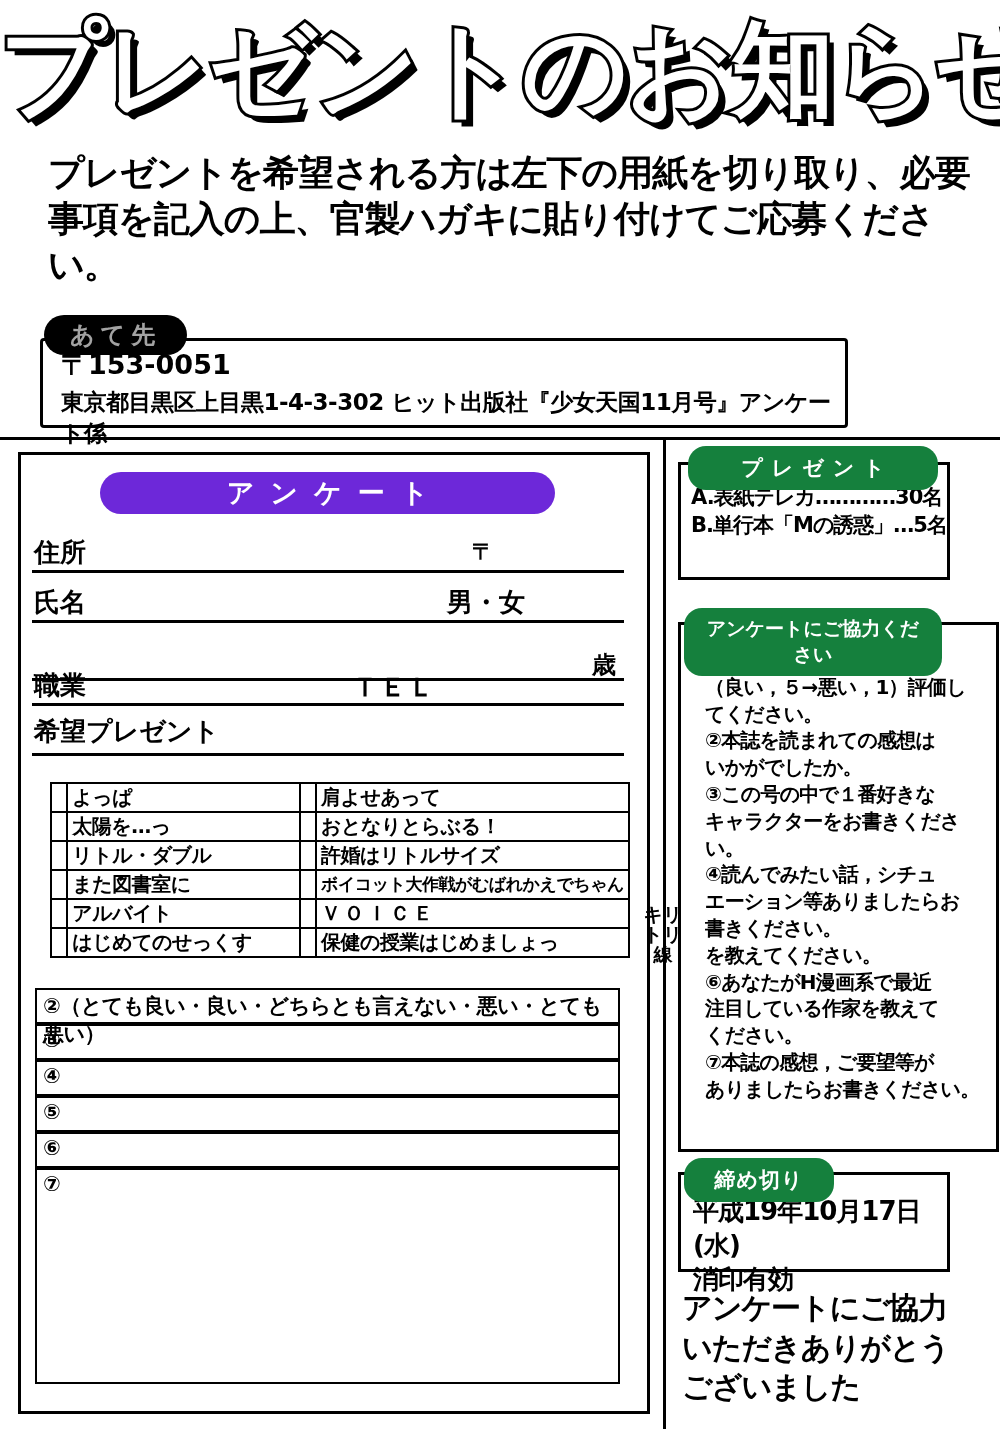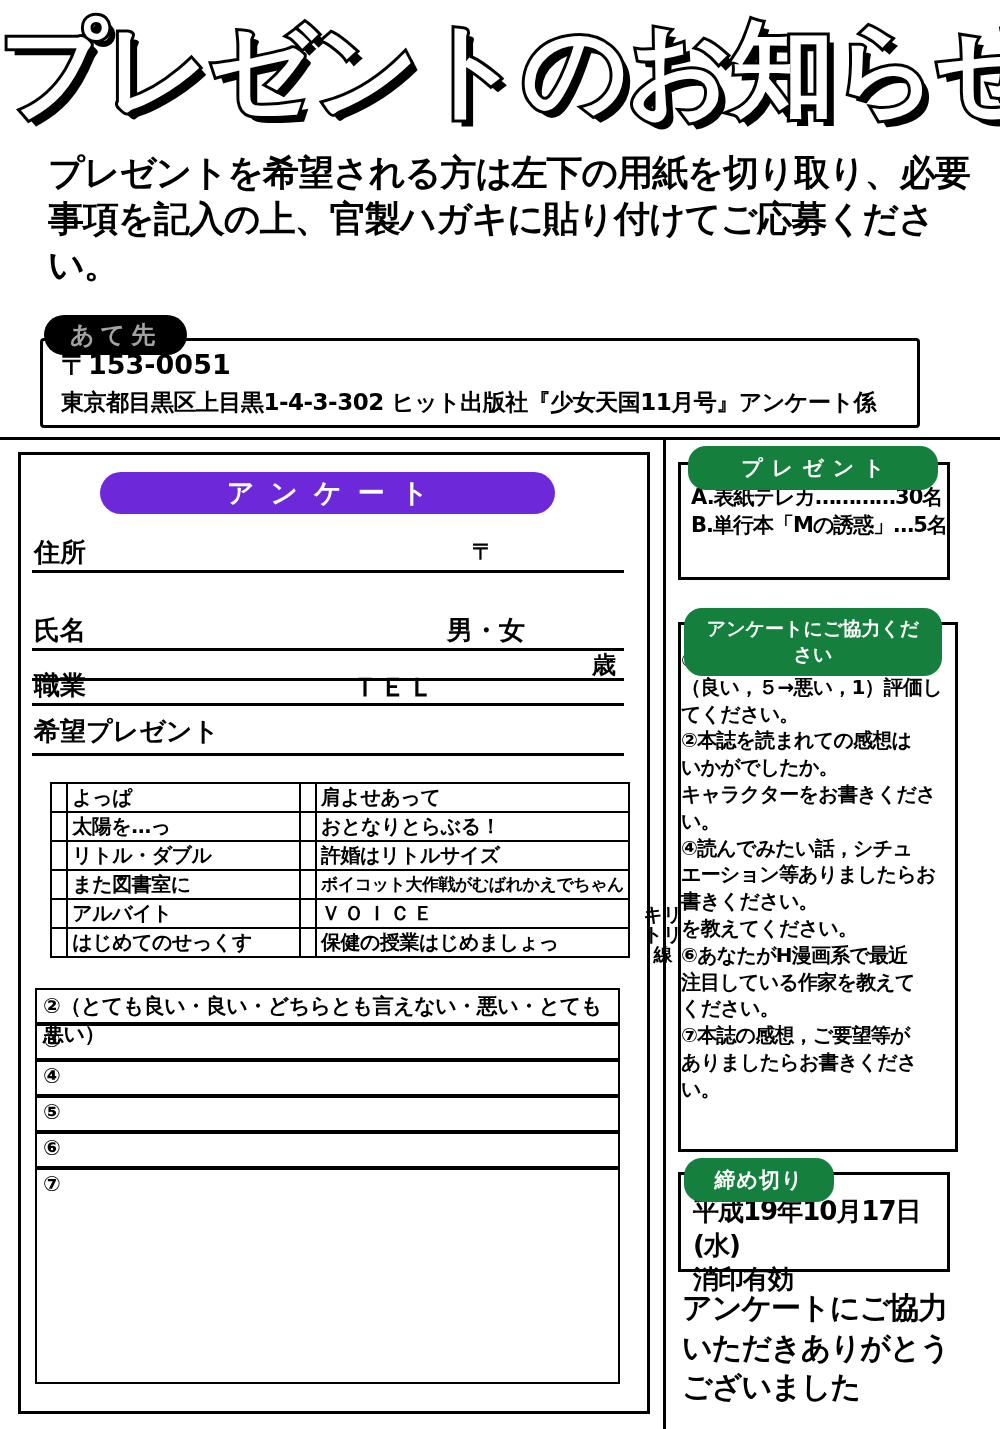--- a/index.html
+++ b/index.html
@@ -30,21 +30,21 @@
   }
 
   
   .addr-tag{
     position:absolute; left:44px; top:315px;
     background:#000; color:#a3a3a3; border-radius:20px;
     padding:4px 26px; font-size:24px; font-weight:bold; letter-spacing:6px;
     z-index:3;
   }
   .addr-box{
-    position:absolute; left:40px; top:338px; width:880px; height:90px;
+    position:absolute; left:40px; top:338px; width:808px; height:90px;
     border:3px solid #000; border-radius:4px; padding:6px 0 0 18px;
   }
   .addr-line1{ font-size:27px; font-weight:bold; letter-spacing:0px; }
   .addr-line2{ font-size:23px; font-weight:bold; letter-spacing:-0.5px; margin-top:4px;}
 
   
   .hr-full{ position:absolute; left:0; top:437px; width:1000px; height:3px; background:#000; }
 
   
   .cut-line{ position:absolute; left:663px; top:440px; width:3px; height:989px; background:#000; }
@@ -97,21 +97,21 @@
     font-size:21px; font-weight:bold; text-align:center; z-index:5;
     padding:8px 16px;
   }
   .rbox{ position:absolute; border:3px solid #000; }
 
   .present-tag{ left:688px; top:446px; letter-spacing:9px; text-indent:9px; width:250px;}
   .present-box{ left:678px; top:462px; width:272px; height:118px; padding:18px 10px 0 10px;}
   .present-line{ font-size:21px; font-weight:bold; letter-spacing:-1px; white-space:nowrap; }
 
   .coop-tag{ left:684px; top:608px; width:258px; font-size:19px; letter-spacing:0px;}
-  .coop-box{ left:678px; top:622px; width:280px; height:530px; padding:22px 10px 0 0;}
+  .coop-box{ left:678px; top:622px; width:321px; height:530px; padding:22px 10px 0 24px;}
   .coop-line{ font-size:20px; font-weight:bold; line-height:1.34; letter-spacing:-0.8px; }
 
   .dl-tag{ left:684px; top:1158px; width:150px; font-size:21px; letter-spacing:1px;}
   .dl-box{ left:678px; top:1172px; width:272px; height:100px; padding:20px 10px 0 12px;}
   .dl-line{ font-size:26px; font-weight:bold; letter-spacing:-1px; line-height:1.3;}
 
   .thanks{
     position:absolute; left:682px; top:1288px; width:290px;
     font-size:30px; font-weight:bold; line-height:1.32; letter-spacing:-1px;
   }
@@ -135,21 +135,21 @@
 <div class="cut-line"></div>
 <div class="cut-text">キリトリ線</div>
 
 <div class="card"></div>
 <div class="card-tag">アンケート</div>
 
 <div class="frow" style="top:527px;">
   <span class="lbl">住所</span>
   <span class="mini" style="left:440px; top:10px;">〒</span>
 </div>
-<div class="frow" style="top:605px;">
+<div class="frow" style="top:577px;">
   <span class="lbl">氏名</span>
   <span class="mini" style="left:415px; top:8px; font-size:26px;">男・女</span>
 </div>
 <div class="frow" style="top:635px;">
   <span class="mini" style="left:560px; top:14px; font-size:24px;">歳</span>
 </div>
 <div class="frow" style="top:660px;">
   <span class="lbl">職業</span>
   <span class="mini" style="left:320px; top:10px; font-size:26px; letter-spacing:2px;">ＴＥＬ</span>
 </div>
@@ -210,20 +210,21 @@
   <div class="present-line">B.単行本「Mの誘惑」…5名</div>
 </div>
 <div class="rtag present-tag">プレゼント</div>
 
 <div class="rbox coop-box">
   <div class="coop-line">①作品の面白さを５段階で</div>
   <div class="coop-line">（良い，５→悪い，1）評価し</div>
   <div class="coop-line">てください。</div>
   <div class="coop-line">②本誌を読まれての感想は</div>
   <div class="coop-line">いかがでしたか。</div>
+  <div class="coop-line">③この号の中で１番好きな</div>
   <div class="coop-line">キャラクターをお書きくださ</div>
   <div class="coop-line">い。</div>
   <div class="coop-line">④読んでみたい話，シチュ</div>
   <div class="coop-line">エーション等ありましたらお</div>
   <div class="coop-line">書きください。</div>
   <div class="coop-line">を教えてください。</div>
   <div class="coop-line">⑥あなたがH漫画系で最近</div>
   <div class="coop-line">注目している作家を教えて</div>
   <div class="coop-line">ください。</div>
   <div class="coop-line">⑦本誌の感想，ご要望等が</div>

